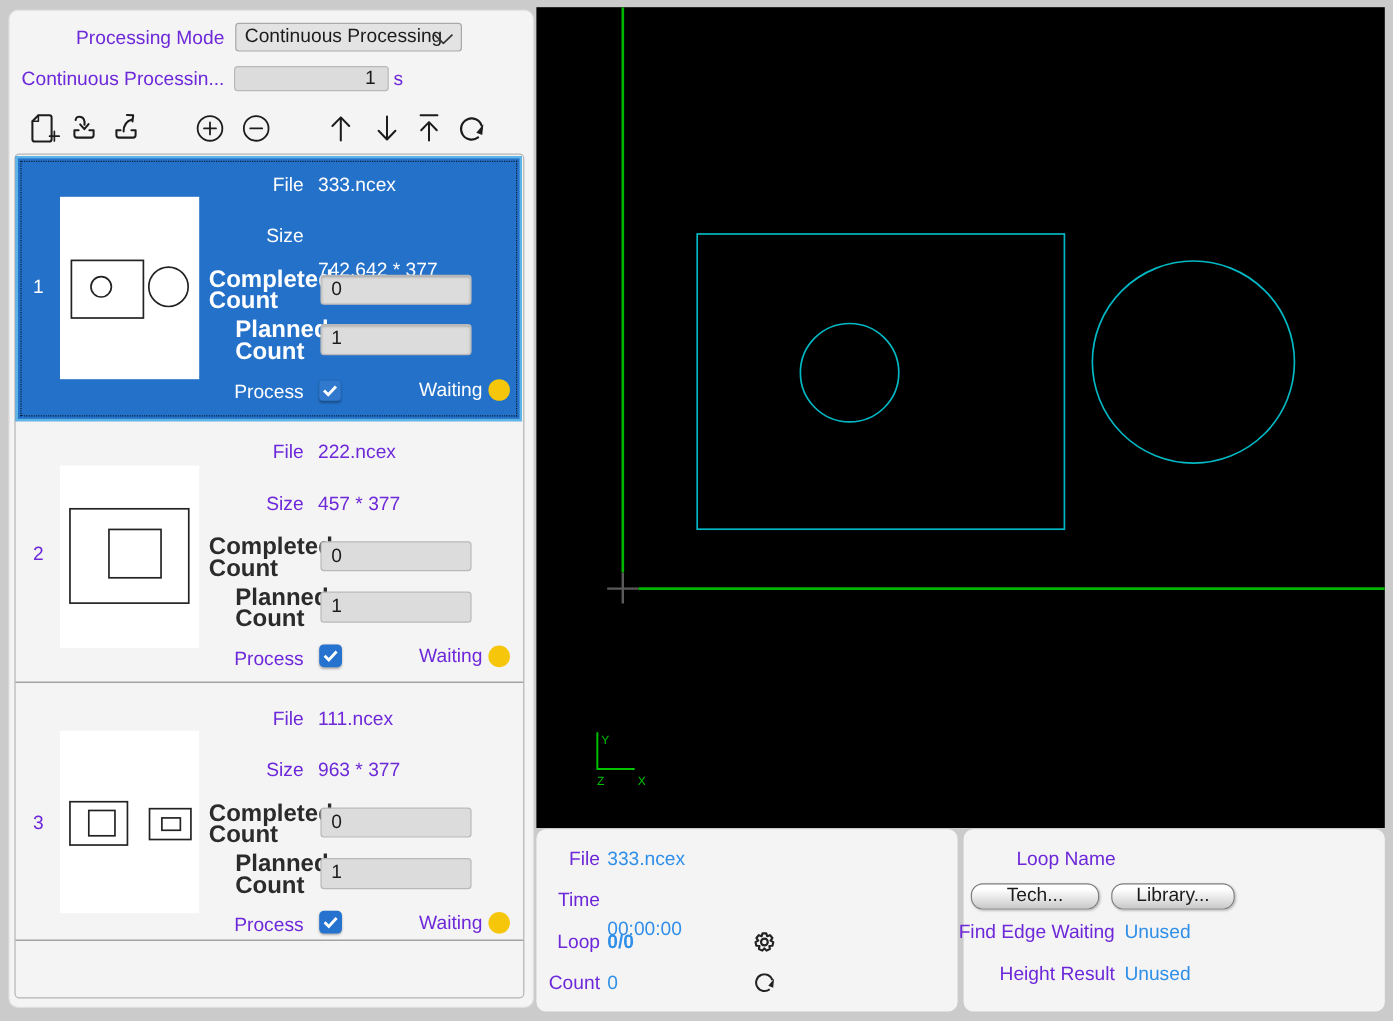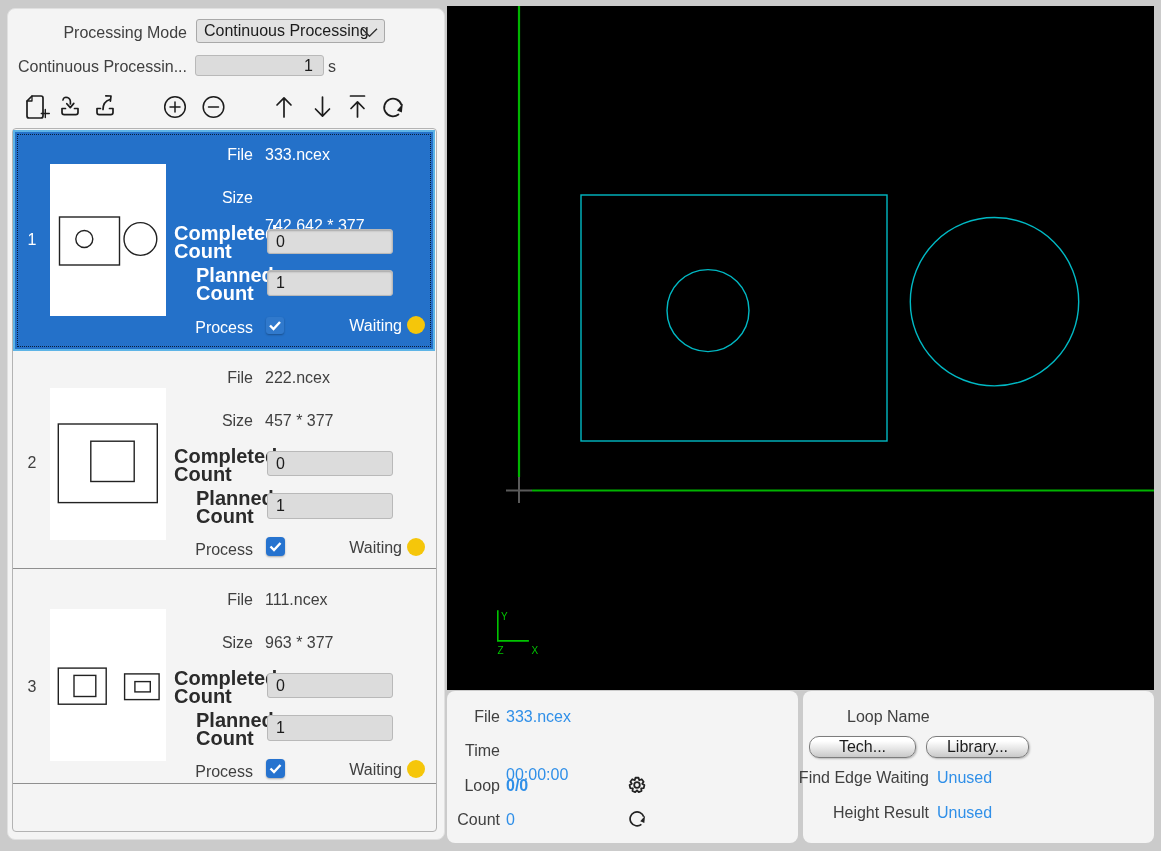--- a/index.html
+++ b/index.html
@@ -1,19 +1,19 @@
 <!DOCTYPE html>
 <html><head>
 <meta charset="utf-8">
 <style>
   html,body{margin:0;padding:0;}
   body{width:1161px;height:851px;background:#cbcbcb;font-family:"Liberation Sans",sans-serif;position:relative;overflow:hidden;}
   .abs{position:absolute;}
   .panel{background:#f4f4f4;border-radius:8px;}
-  .lbl{color:#404040;font-size:16px;line-height:18px;white-space:nowrap;}
+  .lbl{color:#6d28d9;font-size:16px;line-height:18px;white-space:nowrap;}
   .lbl2{color:#2b2b2b;font-size:20px;line-height:18px;font-weight:bold;}
   .val-blue{color:#2f8fe8;font-size:16px;line-height:18px;white-space:nowrap;}
   .white{color:#fff;}
   .tr{text-align:right;}
   .input{background:#dcdcdc;border:1px solid #b9b9b9;border-radius:3px;box-sizing:border-box;font-size:16px;color:#1c1c1c;}
 </style>
 </head>
 <body>
 
 <div class="abs panel" style="left:7px;top:8px;width:438px;height:832px;border:1px solid #e0e0e0;box-sizing:border-box;"></div>

